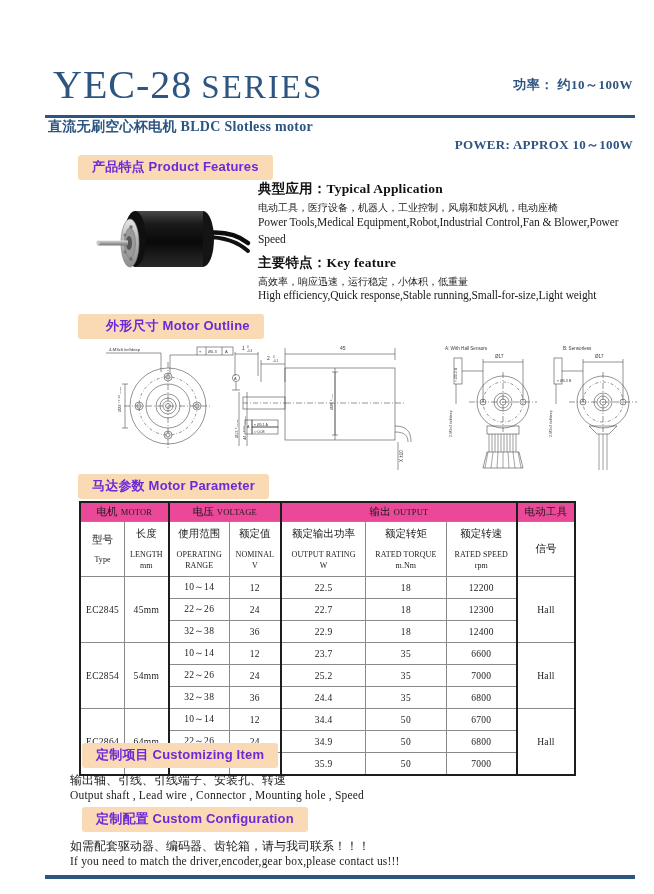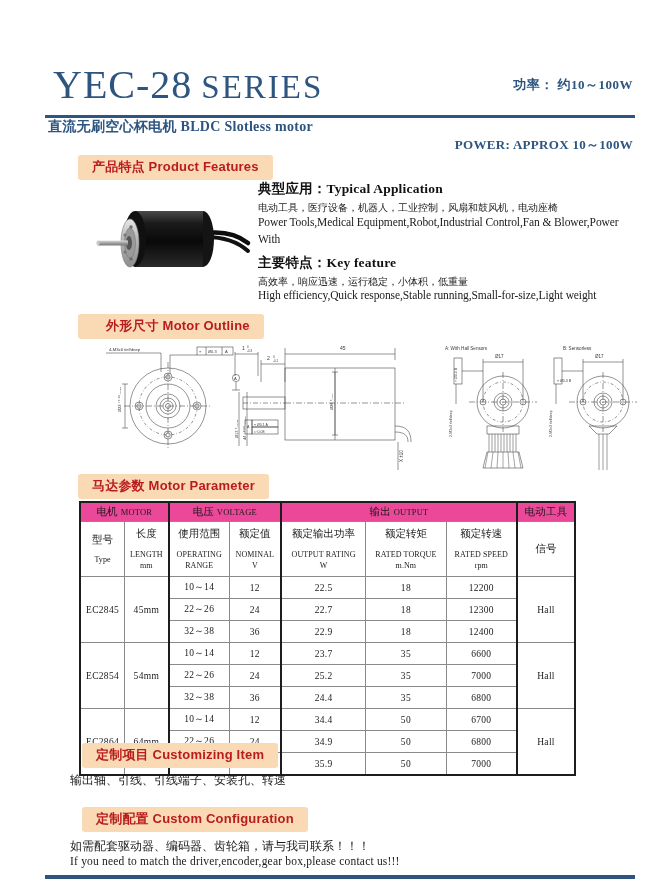--- a/index.html
+++ b/index.html
@@ -74,21 +74,21 @@
     color: #2d5580;
     letter-spacing: .3px;
     white-space: nowrap;
     font-family: "Liberation Serif", "DejaVu Serif", serif;
   }
 
   
   .badge {
     position: absolute;
     background: #fad9b5;
-    color: #b91c1c;
+    color: #6d28d9;
     font-family: "Liberation Sans", "DejaVu Sans", sans-serif;
     font-weight: bold;
     font-size: 13px;
     padding: 3px 14px 4px 14px;
     border-radius: 3px;
     white-space: nowrap;
     letter-spacing: .2px;
     text-align: right;
   }
 
@@ -278,21 +278,21 @@
     <circle cx="37" cy="65" r="1.5" fill="#777777"></circle>
 
     <rect x="10" y="53.5" width="30" height="5" fill="url(#shaftG)"></rect>
     <ellipse cx="10" cy="56" rx="1.6" ry="2.6" fill="#c9c9c9"></ellipse>
   </svg>
 
   <div class="features-text">
     <p class="ft-head">典型应用：Typical Application</p>
     <p class="ft-cn">电动工具，医疗设备，机器人，工业控制，风扇和鼓风机，电动座椅</p>
     <p class="ft-en">Power Tools,Medical Equipment,Robot,Industrial Control,Fan &amp; Blower,Power</p>
-    <p class="ft-en" style="margin-top:-4px;">With</p>
+    <p class="ft-en" style="margin-top:-4px;">Speed</p>
     <p class="ft-head">主要特点：Key feature</p>
     <p class="ft-cn">高效率，响应迅速，运行稳定，小体积，低重量</p>
     <p class="ft-en">High efficiency,Quick response,Stable running,Small-for-size,Light weight</p>
   </div>
 
   <div class="badge outline-badge">外形尺寸 Motor Outline</div>
 
   <svg class="outline-drawing" viewBox="0 0 545 130" xmlns="http://www.w3.org/2000/svg">
     <g stroke="#3a3a3a" fill="none" stroke-width="0.55" font-family="Liberation Sans, DejaVu Sans, sans-serif" font-size="4.2">
 
@@ -576,19 +576,20 @@
         <td class="d-cell inner-light">36</td>
         <td class="d-cell thick-l inner-light">35.9</td>
         <td class="d-cell inner-light">50</td>
         <td class="d-cell inner-light">7000</td>
       </tr>
     </tbody>
   </table>
 
   <div class="badge custom-item-badge">定制项目 Customizing Item</div>
   <div class="body-cn ci-cn">输出轴、引线、引线端子、安装孔、转速</div>
+  <div class="body-en ci-en">Output shaft , Lead wire , Connector , Mounting hole ,  Speed</div>
 
   <div class="badge custom-conf-badge">定制配置 Custom Configuration</div>
   <div class="body-cn cc-cn">如需配套驱动器、编码器、齿轮箱，请与我司联系！！！</div>
   <div class="body-en cc-en">If you need to match the driver,encoder,gear box,please contact us!!!</div>
 
   <div class="footer-rule"></div>
 </div>
 
 </body></html>

